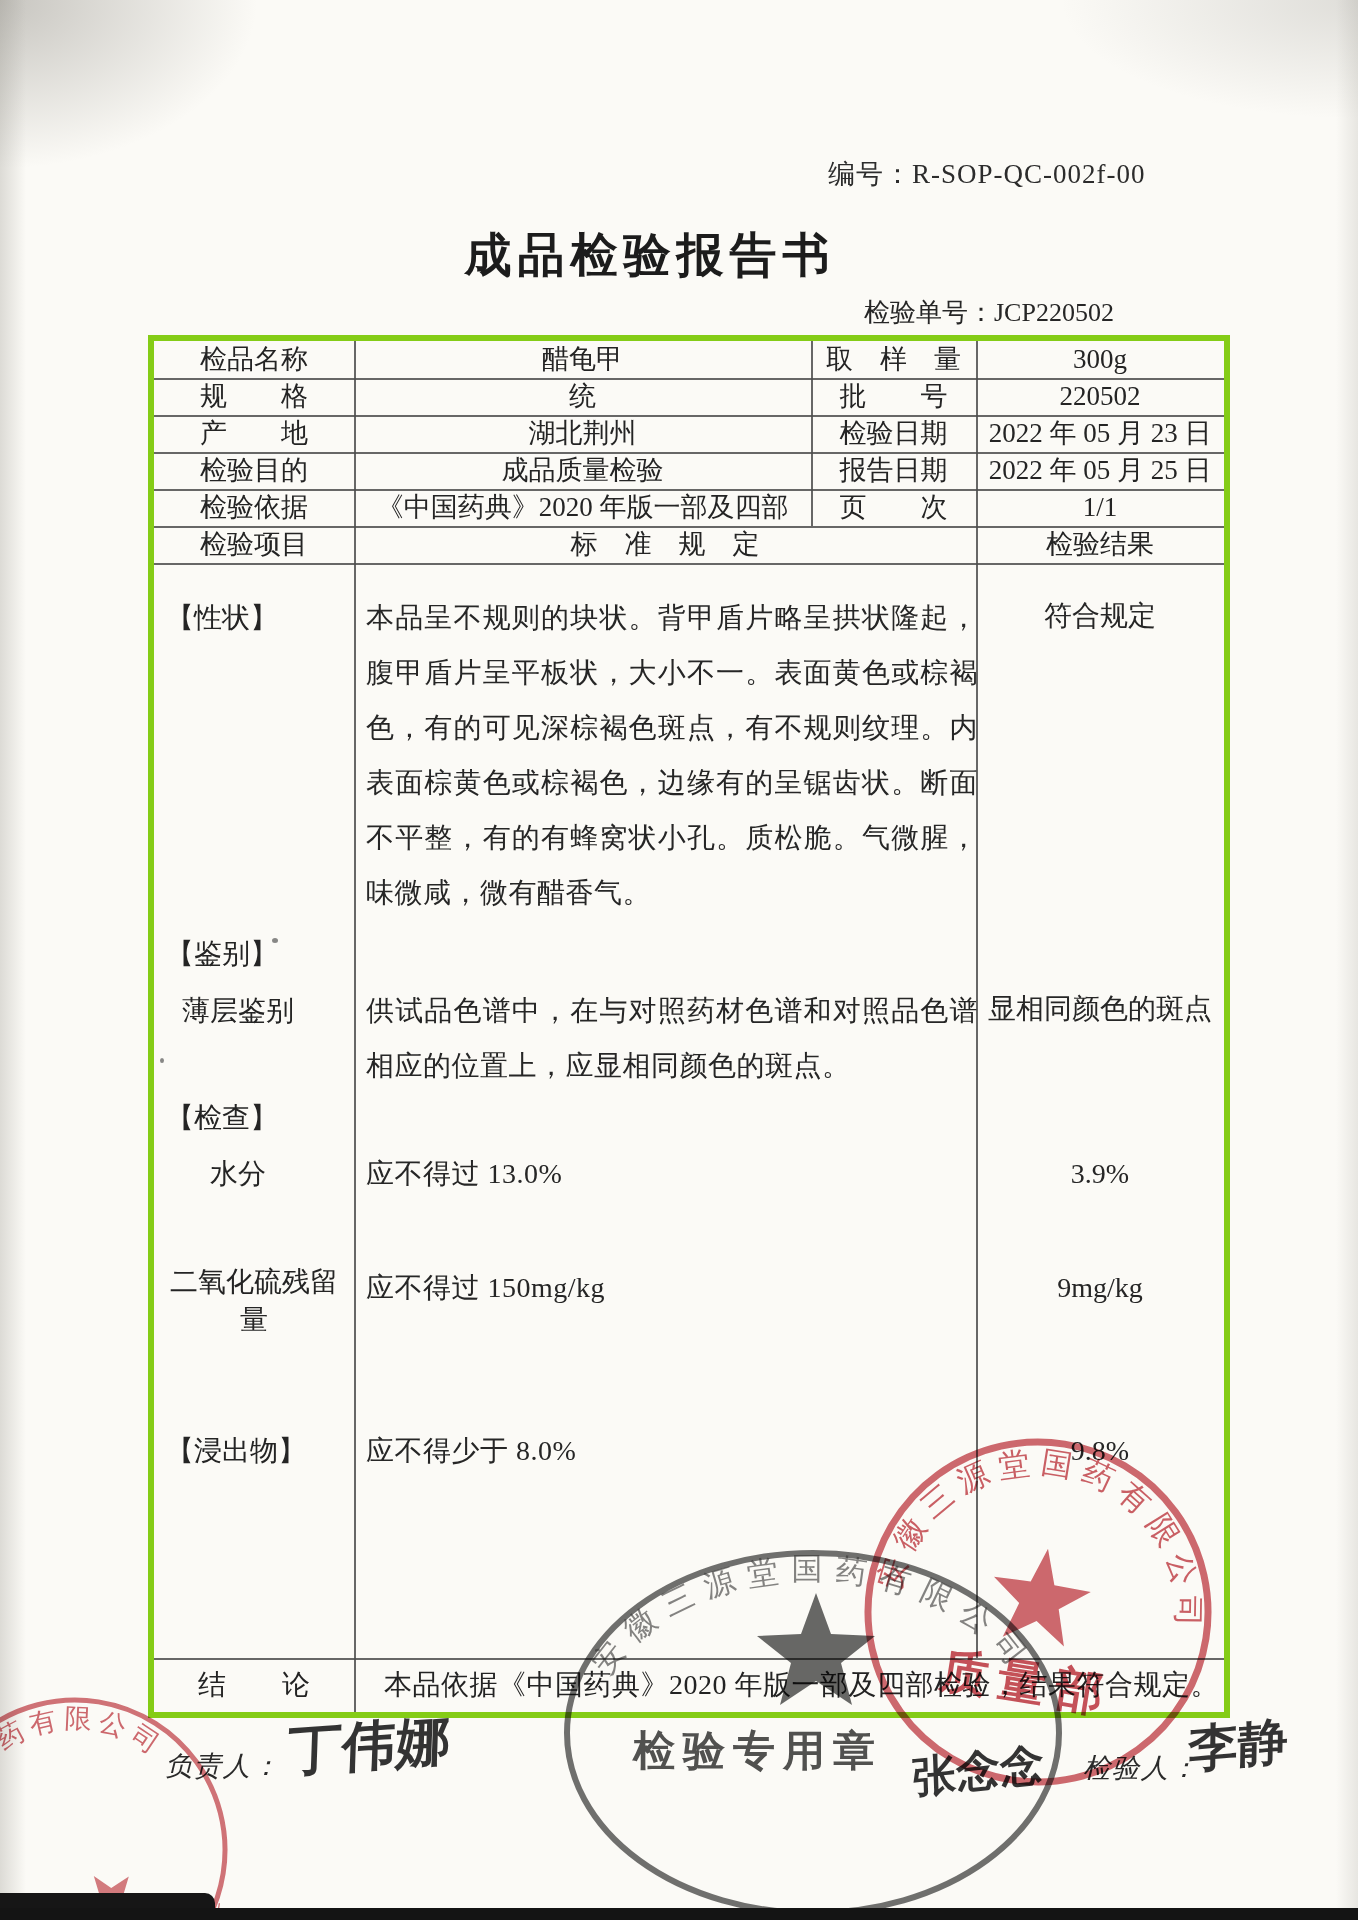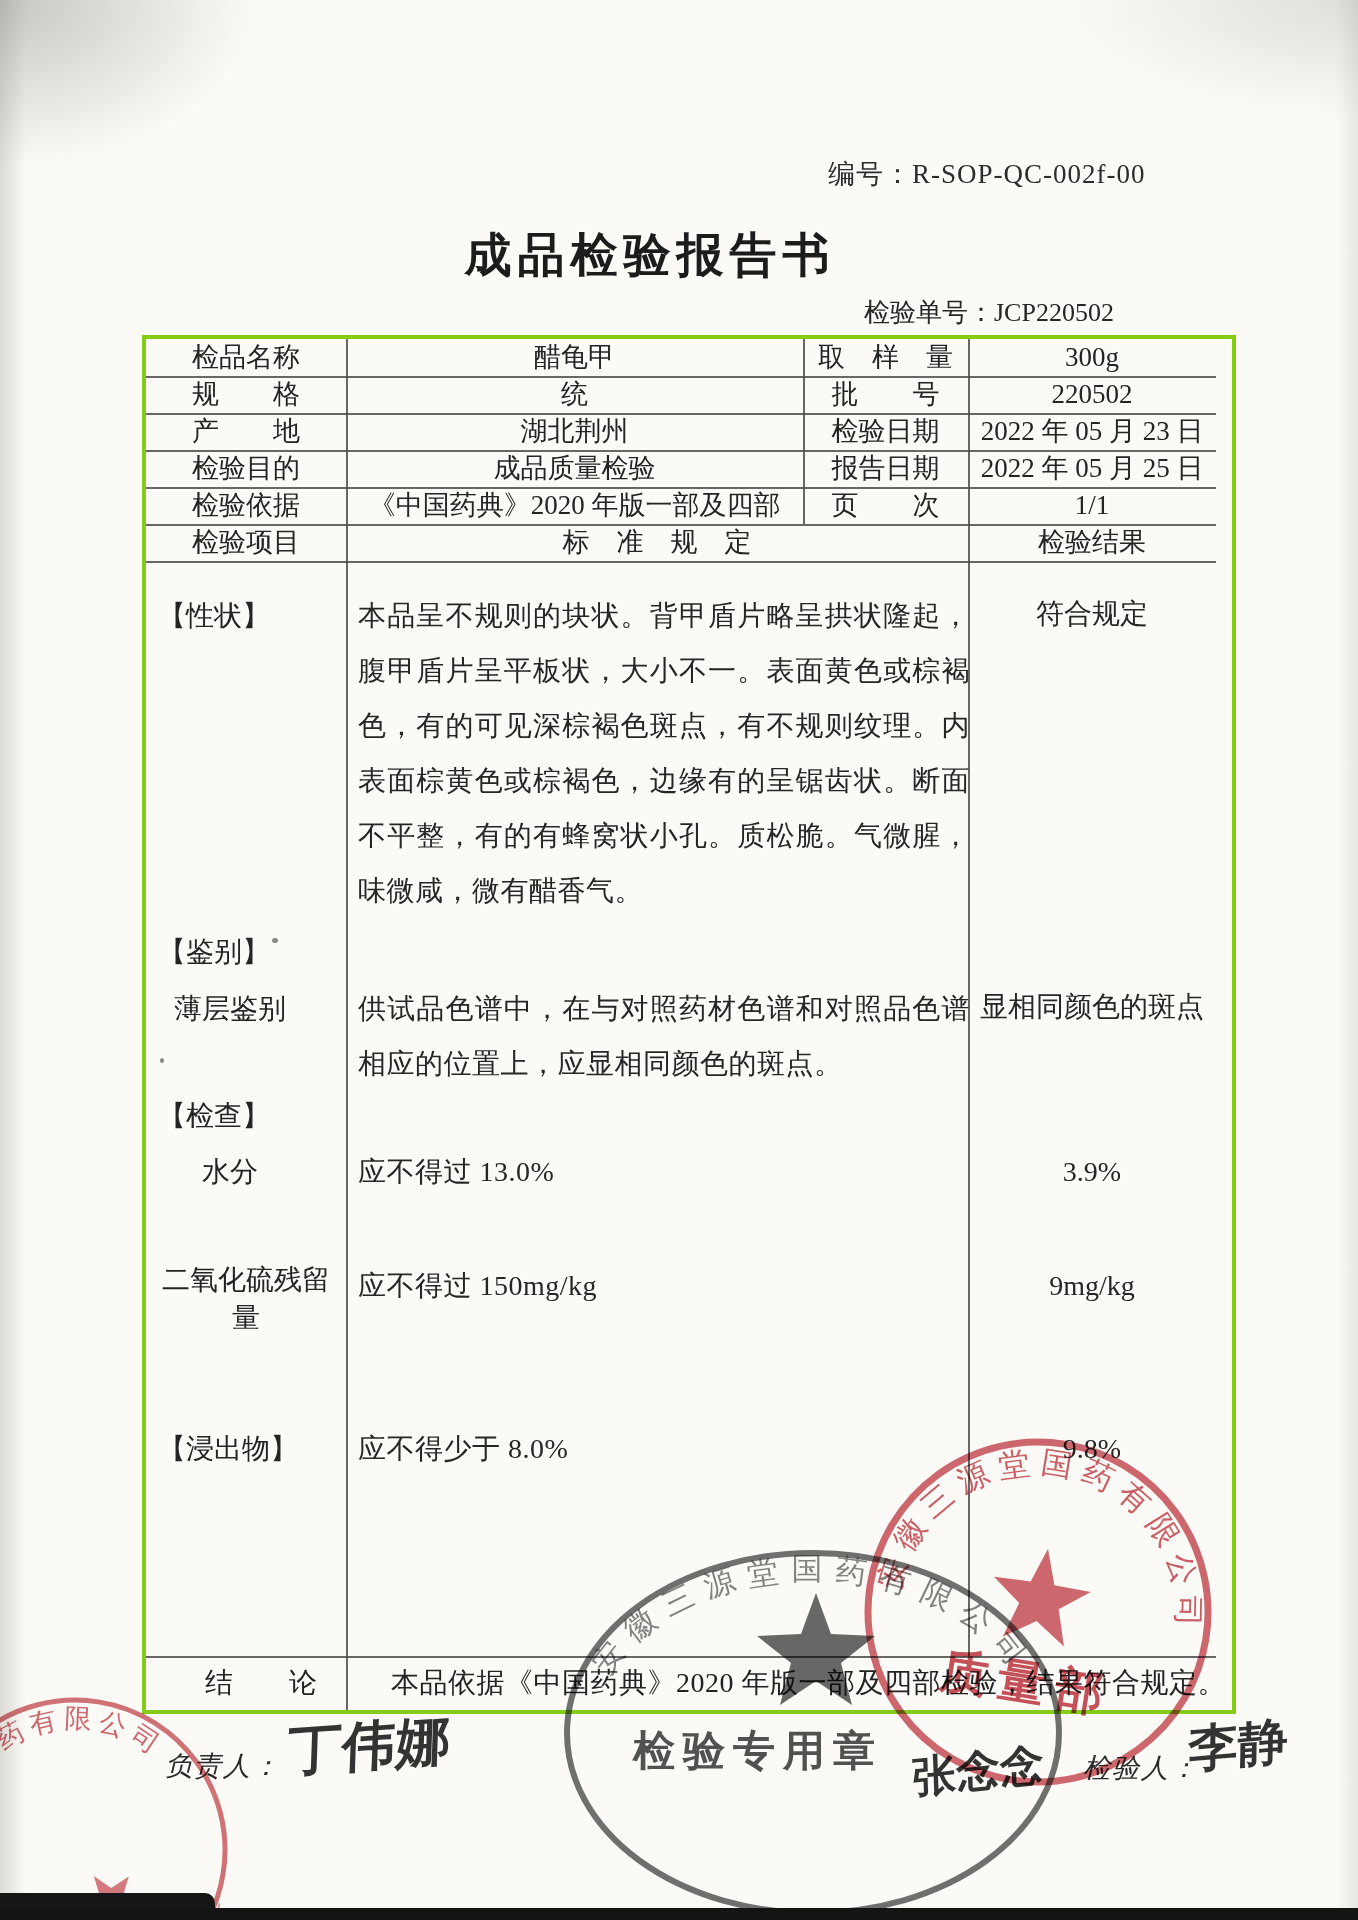--- a/index.html
+++ b/index.html
@@ -17,35 +17,35 @@
     background:linear-gradient(to left, rgba(140,138,130,.18), rgba(140,138,130,0));}
   .bottom-edge{left:0;top:1908px;width:1358px;height:12px;background:#141414;}
   .bottom-wedge{left:0;top:1893px;width:215px;height:27px;background:#161616;border-radius:0 10px 2px 0;}
 
   .doc-code{left:828px;top:156px;font-size:27px;letter-spacing:1px;color:#2c2c2c;white-space:nowrap;}
   .title{left:60px;top:224px;width:1180px;text-align:center;font-size:47px;font-weight:bold;
          letter-spacing:6px;color:#1c1c1c;}
   .report-no{left:856px;top:295px;font-size:26px;color:#262626;white-space:nowrap;margin-left:8px;}
 
   
-  .tbl{left:142px;top:335px;width:1070px;height:1371px;border:4px solid #84cc16;box-sizing:content-box;padding-left:16px;}
+  .tbl{left:148px;top:335px;width:1070px;height:1371px;border:6px solid #84cc16;box-sizing:content-box;}
   .hline{position:absolute;left:0;width:1070px;height:2px;background:#4c4c4c;opacity:.85;}
   .vline{position:absolute;width:2px;background:#4c4c4c;opacity:.85;}
   .irow{position:absolute;left:0;width:1070px;height:37px;display:flex;}
   .irow span{display:block;line-height:37px;text-align:center;font-size:27px;color:#242424;white-space:nowrap;overflow:visible;}
   .c1{width:200px;} .c2{width:457px;border-radius:10px;} .c3{width:165px;} .c4{width:248px;} .c23{width:622px;}
   .tbody{position:absolute;left:0;top:222px;width:1070px;height:1095px;}
   .cell-item{position:absolute;left:0;width:168px;text-align:center;font-size:28px;line-height:40px;color:#242424;}
   .cell-item.bracket{text-align:left;padding-left:12px;box-sizing:border-box;}
   .cell-std{position:absolute;left:212px;width:612px;font-size:28px;letter-spacing:.5px;color:#262626;}
   .para{line-height:55px;text-align:justify;}
   .single{line-height:40px;white-space:nowrap;}
   .cell-res{position:absolute;left:822px;width:248px;text-align:center;font-size:28px;line-height:40px;color:#262626;}
   .item-so2{left:15px;width:170px;line-height:38px;}
-  .concl{position:absolute;left:0;top:1317px;width:1070px;height:54px;display:flex;margin-left:15px;}
+  .concl{position:absolute;left:0;top:1317px;width:1070px;height:54px;display:flex;}
   .concl .clabel{width:200px;text-align:center;line-height:54px;font-size:28px;}
   .concl .ctext{width:870px;line-height:54px;font-size:28px;padding-left:30px;box-sizing:border-box;white-space:nowrap;letter-spacing:.5px;}
 
   
   .sig-label{font-size:27px;letter-spacing:2px;color:#2a2a2a;white-space:nowrap;font-style:italic;}
   .sign{font-weight:bold;color:#1e1e1e;white-space:nowrap;opacity:.9;}
   .sign-d{left:288px;top:1710px;font-size:54px;transform:rotate(-4deg) skewX(-6deg);}
   .sign-n{left:912px;top:1742px;font-size:44px;transform:rotate(-6deg) skewX(-4deg);}
   .sign-l{left:1188px;top:1712px;font-size:50px;transform:rotate(-5deg) skewX(-6deg);}
 

